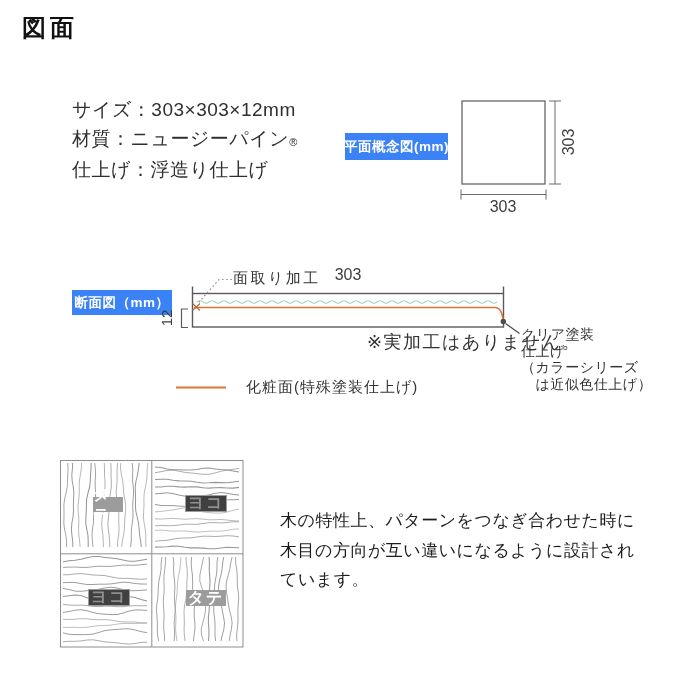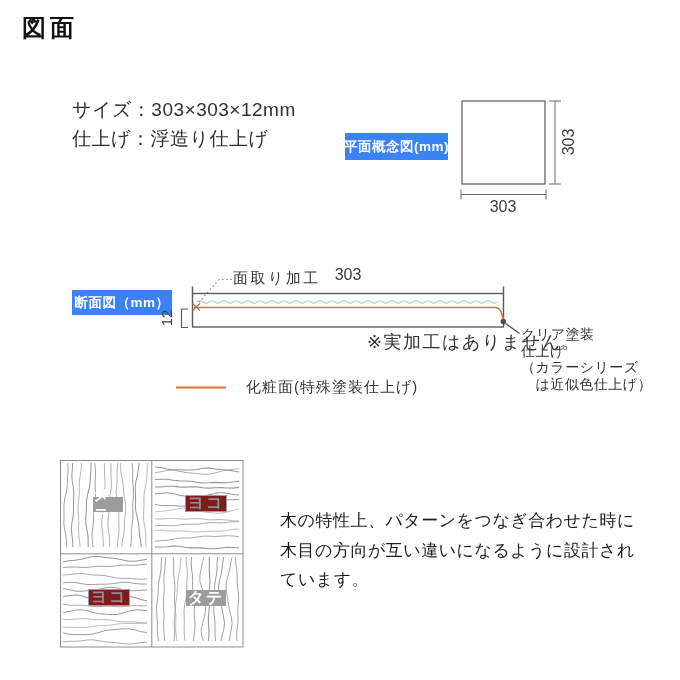--- a/index.html
+++ b/index.html
@@ -30,21 +30,21 @@
   .section-dim-top{left:328px;top:267px;}
   .section-dim-thick{left:147px;top:310px;font-size:15px;}
 
   .chamfer-label{left:233px;top:269px;font-size:15px;letter-spacing:2.5px;color:#333;white-space:nowrap;}
   .note-label{left:367px;top:330px;font-size:18px;letter-spacing:1.5px;color:#333;white-space:nowrap;}
   .coating-label{left:521px;top:326px;width:165px;font-size:14px;line-height:16.5px;color:#333;white-space:pre-wrap;letter-spacing:0.5px;}
   .legend-label{left:246px;top:378px;font-size:15px;letter-spacing:1px;color:#333;white-space:nowrap;}
 
   .badge{font-size:16px;font-weight:bold;display:flex;align-items:center;justify-content:center;letter-spacing:2px;box-sizing:border-box;}
   .badge-solid{background:#9c9c9c;color:#ffffff;}
-  .badge-outline{background:#7f1d1d;border:1.5px solid #9c9c9c;color:#8f8f8f;}
+  .badge-outline{background:#404040;border:1.5px solid #9c9c9c;color:#8f8f8f;}
   .badge-tl{left:93px;top:497px;width:30px;height:15px;}
   .badge-tr{left:185px;top:495px;width:42px;height:17px;}
   .badge-bl{left:88px;top:589px;width:42px;height:17px;}
   .badge-br{left:186px;top:590px;width:40px;height:16px;}
 
   .pattern-desc{left:280px;top:507px;width:392px;font-size:17px;line-height:29.5px;color:#1c1c1c;letter-spacing:0.5px;white-space:pre-wrap;font-family:Liberation Mono, monospace;}
 </style>
 </head>
 <body>
 
@@ -140,20 +140,21 @@
         <path d="M223.7 557 L222.7 563 L222.0 569 L221.0 575 L219.4 581 L218.5 587 L219.0 593 L220.4 599 L221.4 605 L222.4 611 L223.6 617 L224.5 623 L223.9 629 L222.3 635 L221.0 641" stroke="#979797" stroke-width="0.95" fill="none"></path>
         <path d="M232.1 557 L230.7 563 L229.8 569 L228.3 575 L226.6 581 L226.0 587 L226.7 593 L227.7 599 L228.5 605 L229.7 611 L231.3 617 L232.1 623 L231.4 629 L230.2 635 L229.2 641" stroke="#979797" stroke-width="0.88" fill="none"></path>
         <path d="M235.6 557 L235.7 563 L236.7 569 L237.2 575 L237.2 581 L237.5 587 L238.4 593 L238.7 599 L238.2 605 L237.8 611 L238.0 617 L238.0 623 L237.2 629 L236.6 635 L236.9 641" stroke="#979797" stroke-width="0.86" fill="none"></path>
       </g>
   </svg>
 
   <div class="abs page-title">図面</div>
 
   <div class="abs specs">
     <div>サイズ：303×303×12mm</div>
+    <div><span>材質：ニュージーパイン</span><span class="reg">®</span></div>
     <div>仕上げ：浮造り仕上げ</div>
   </div>
 
   <div class="abs label-box plan-label">平面概念図(mm)</div>
   <div class="abs dim dim-w rot plan-dim-right">303</div>
   <div class="abs dim dim-w plan-dim-bottom">303</div>
 
   <div class="abs label-box section-label">断面図（mm）</div>
   <div class="abs dim dim-w section-dim-top">303</div>
   <div class="abs dim dim-w rot section-dim-thick">12</div>

